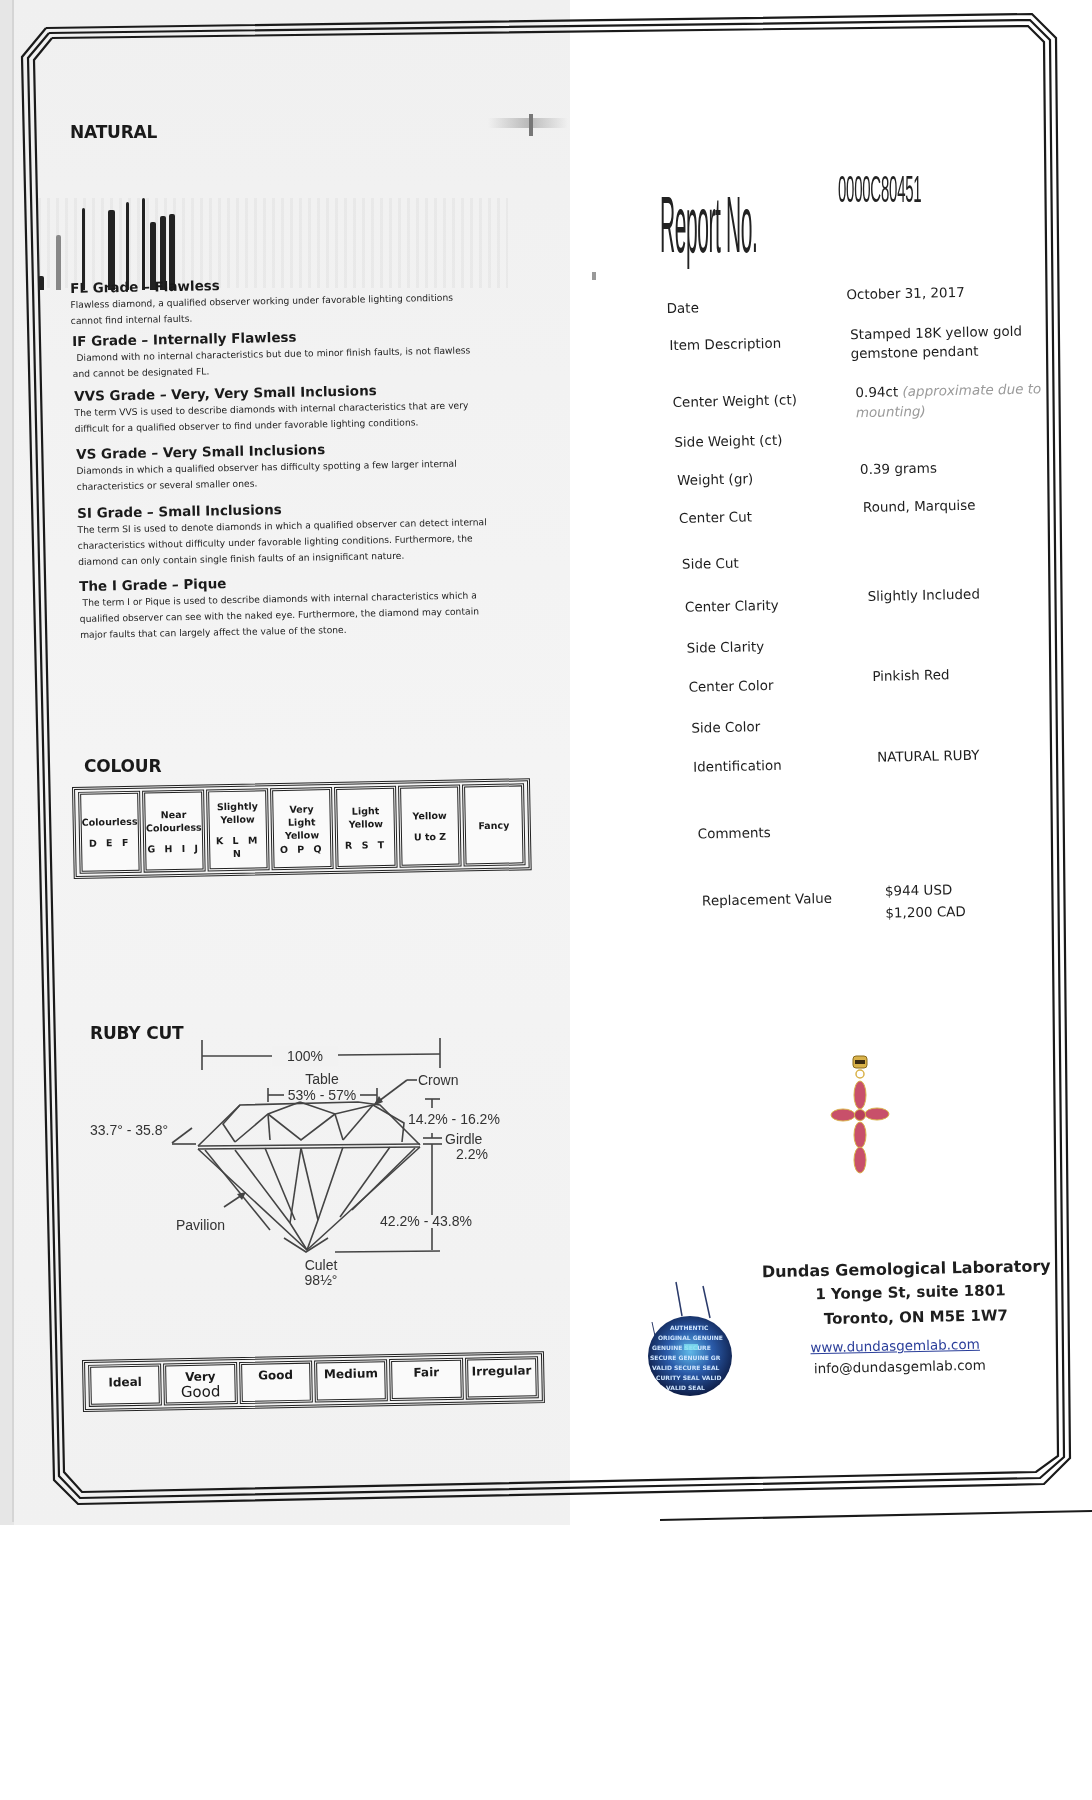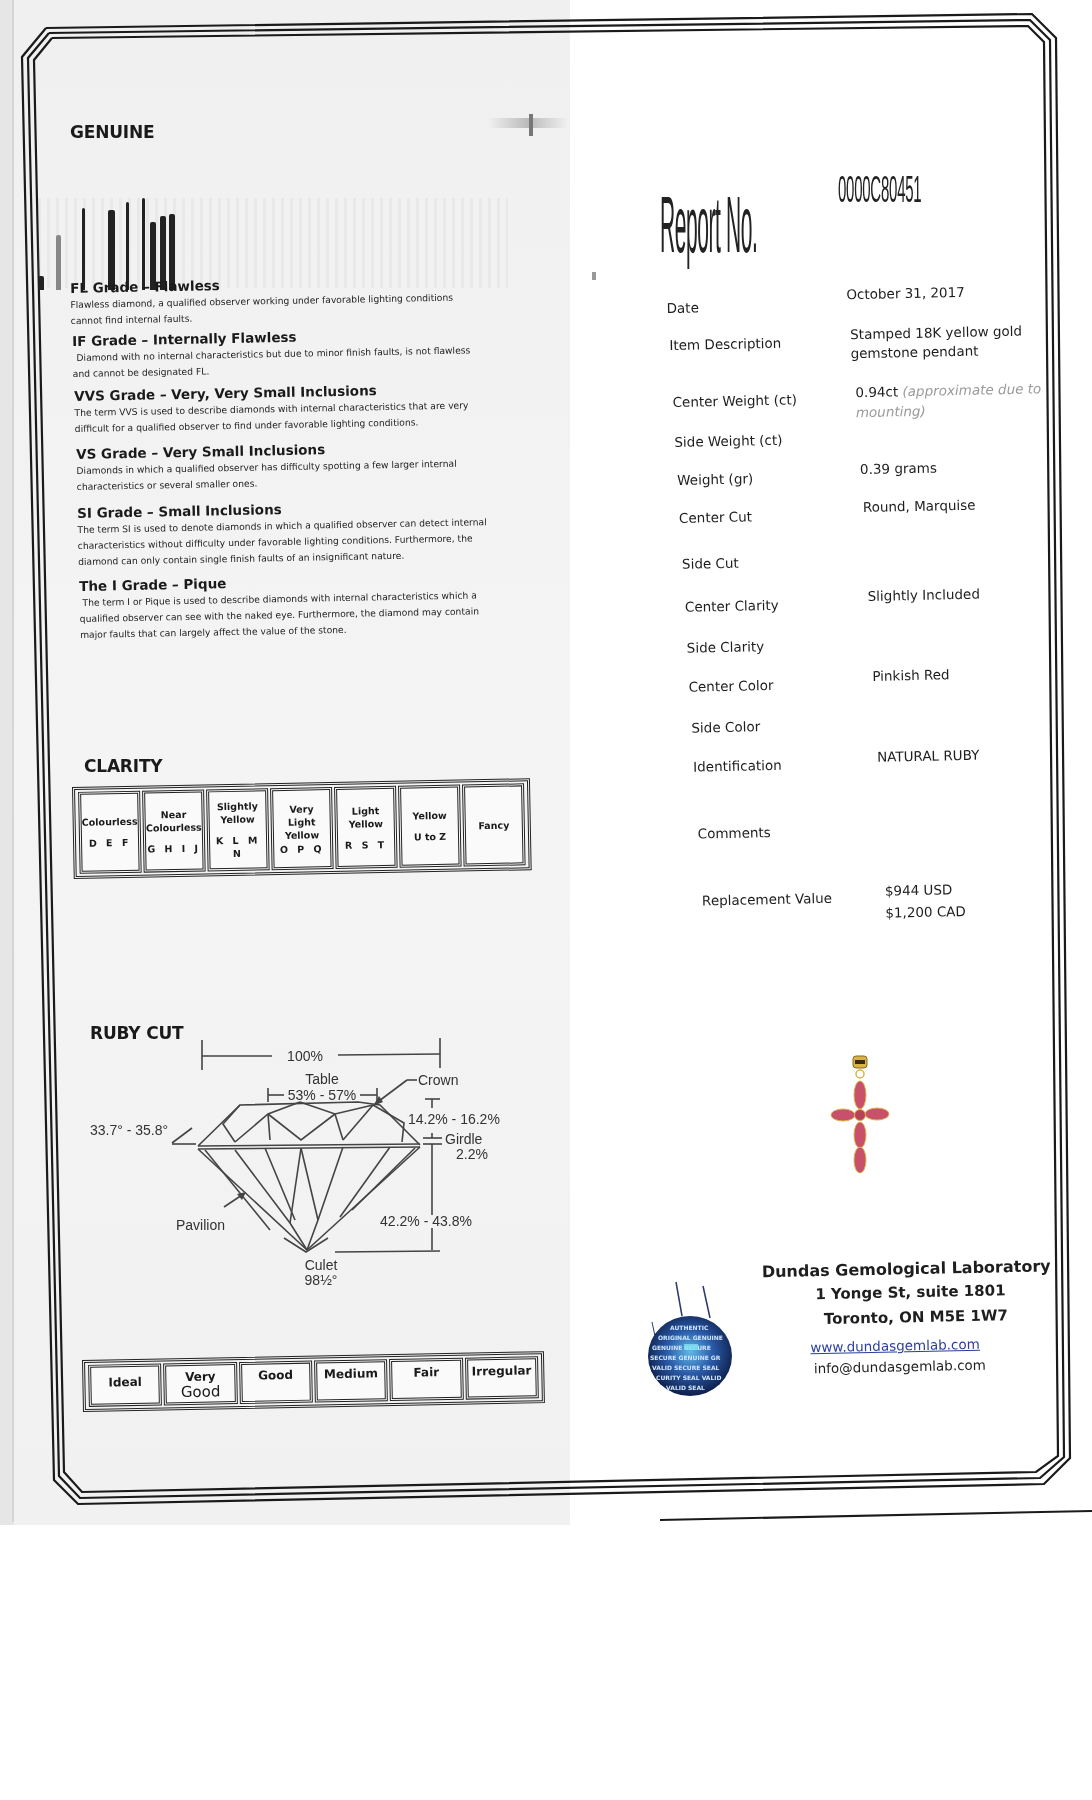--- a/index.html
+++ b/index.html
@@ -100,21 +100,21 @@
     <polyline points="49,33 1030,20 1050,40 1064,1457 1040,1478 80,1498 59,1476 28,58 49,33"></polyline>
     <polyline points="52,38 1028,26 1044,42 1058,1456 1036,1472 82,1492 64,1472 34,60 52,38"></polyline>
   </g>
   <line x1="660" y1="1520" x2="1092" y2="1511" stroke="#1a1a1a" stroke-width="2"></line>
   <line x1="13" y1="0" x2="13" y2="1522" stroke="#cfcfcf" stroke-width="1.5"></line>
 </svg>
 
 <div class="abs" style="left:488px;top:118px;width:80px;height:10px;background:linear-gradient(90deg,rgba(160,160,160,0),rgba(150,150,150,0.6),rgba(160,160,160,0));"></div>
 <div class="abs" style="left:529px;top:114px;width:4px;height:22px;background:#777;"></div>
 
-<div class="abs section-title" style="left:70px;top:122px;">GENUINE</div>
+<div class="abs section-title" style="left:70px;top:122px;">NATURAL</div>
 
 <div class="smear"></div>
 <div class="smear-bars">
   <span style="left:0px;width:6px;height:14px;"></span>
   <span style="left:18px;width:5px;height:55px;background:#888;"></span>
   <span style="left:44px;width:3px;height:82px;"></span>
   <span style="left:70px;width:7px;height:80px;"></span>
   <span style="left:88px;width:3px;height:88px;"></span>
   <span style="left:104px;width:3px;height:92px;"></span>
   <span style="left:112px;width:6px;height:68px;"></span>
@@ -148,21 +148,21 @@
   <p class="grade-desc">characteristics without difficulty under favorable lighting conditions. Furthermore, the</p>
   <p class="grade-desc">diamond can only contain single finish faults of an insignificant nature.</p>
 </div>
 <div class="clarity-block" style="top:578px;left:79px;">
   <p class="grade-head">The I Grade – Pique</p>
   <p class="grade-desc" style="padding-left:3px;">The term I or Pique is used to describe diamonds with internal characteristics which a</p>
   <p class="grade-desc">qualified observer can see with the naked eye. Furthermore, the diamond may contain</p>
   <p class="grade-desc">major faults that can largely affect the value of the stone.</p>
 </div>
 
-<div class="abs section-title" style="left:84px;top:756px;">CLARITY</div>
+<div class="abs section-title" style="left:84px;top:756px;">COLOUR</div>
 
 <div class="colour-table">
   <div class="colour-cell">
     <span>Colourless</span>
     <span class="code">D E F</span>
   </div>
   <div class="colour-cell">
     <span>Near</span>
     <span>Colourless</span>
     <span class="code">G H I J</span>

